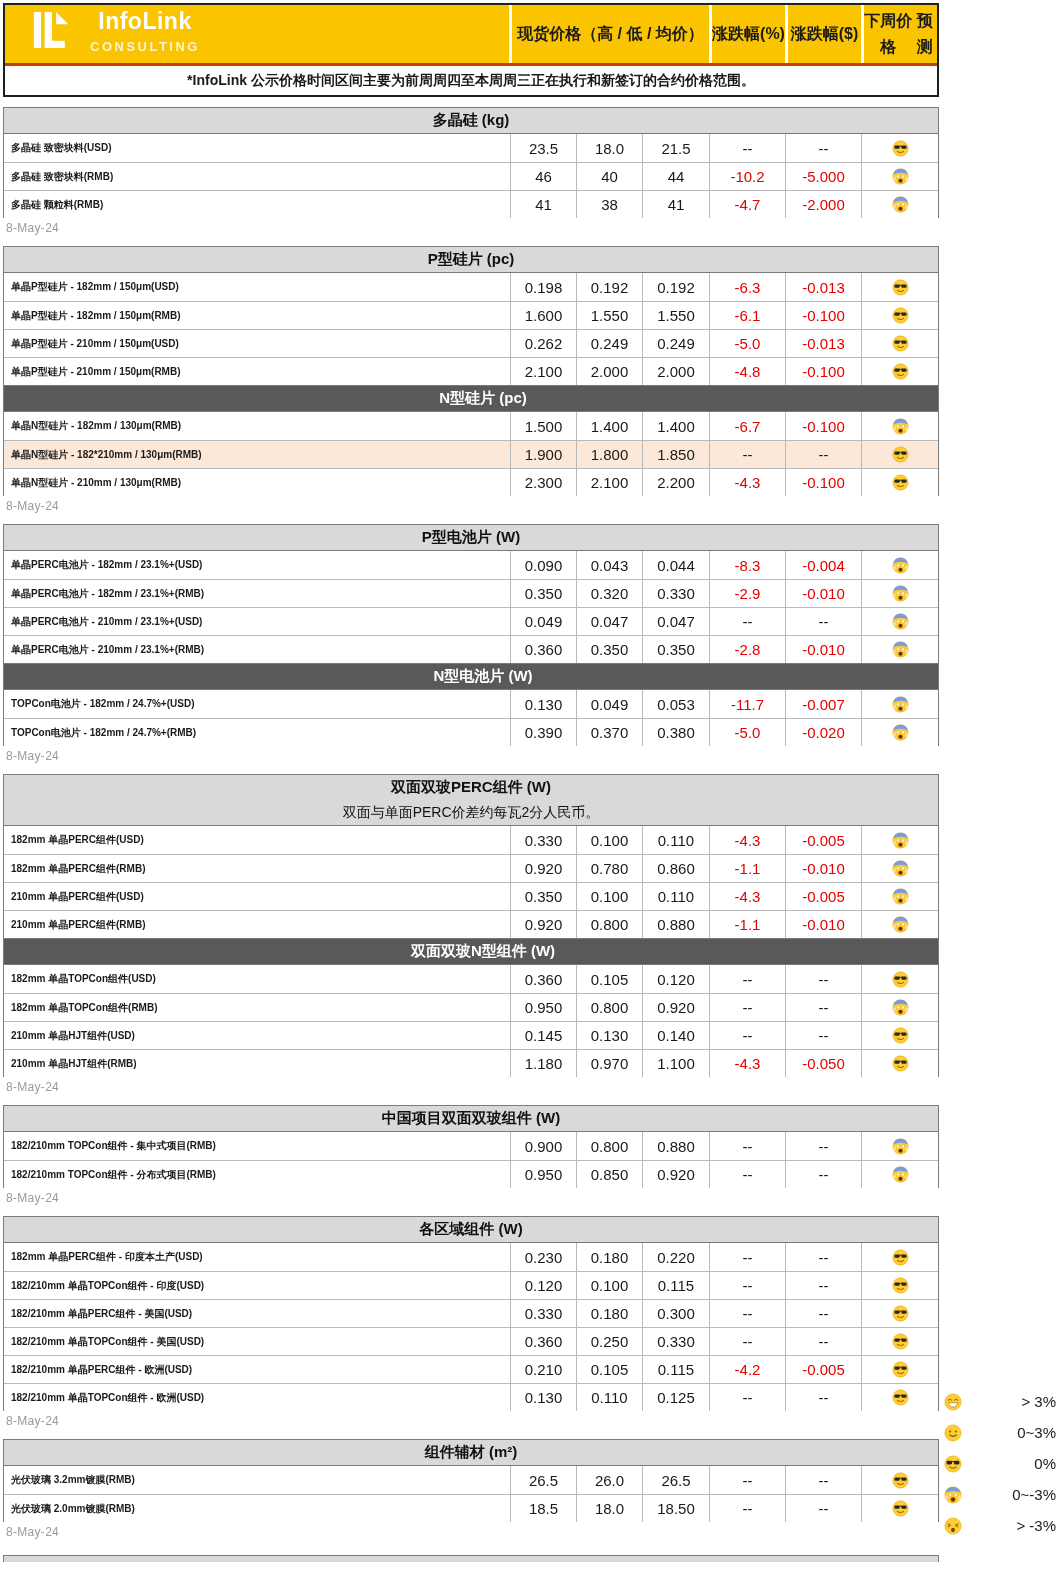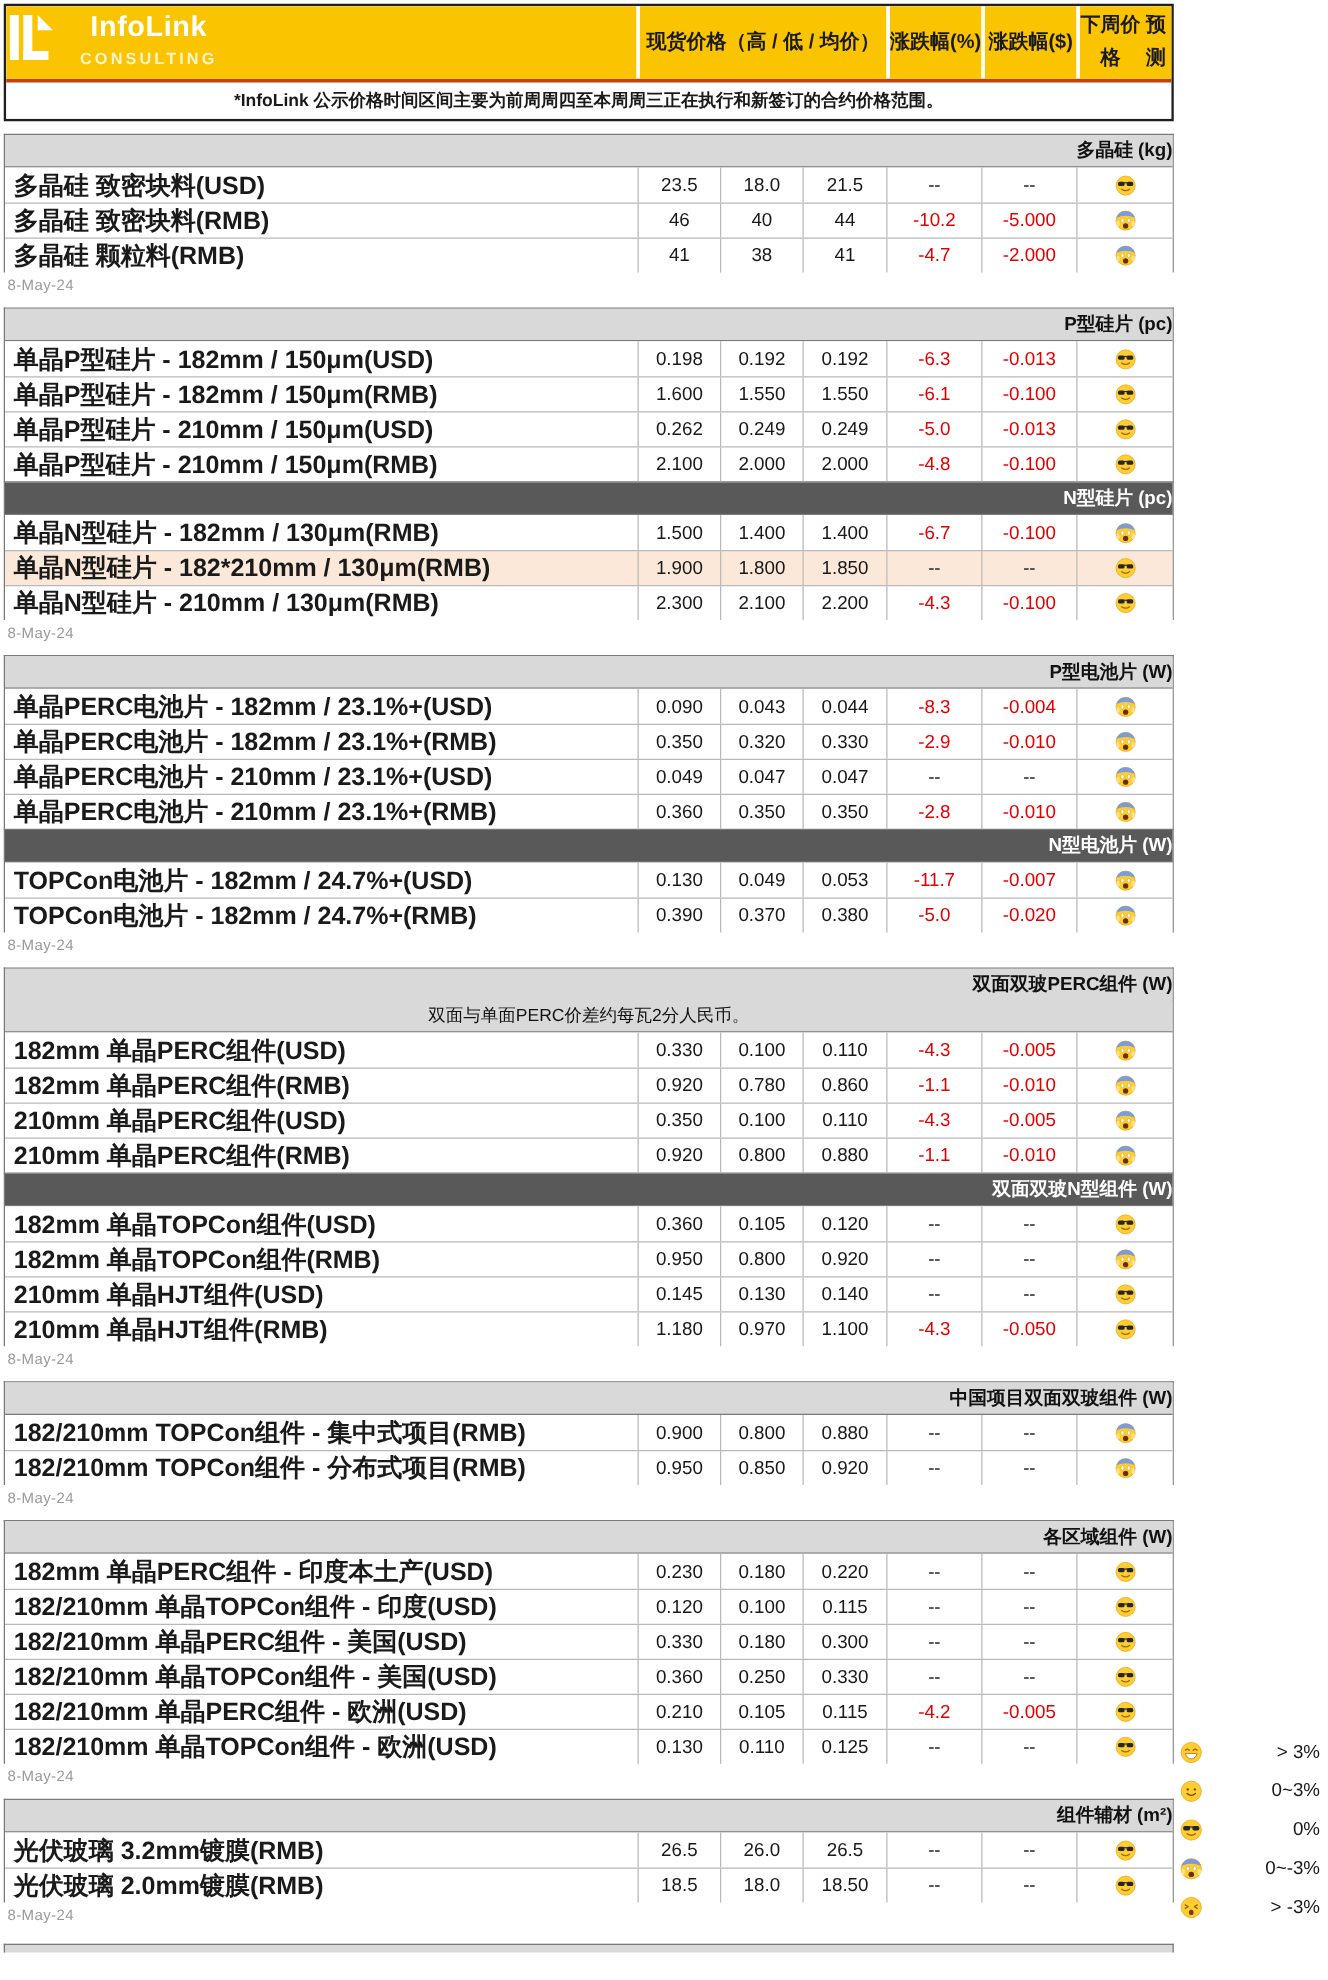--- a/index.html
+++ b/index.html
@@ -10,39 +10,39 @@
   *{box-sizing:border-box; margin:0; padding:0;}
   html,body{background:#fff;}
   body{font-family:"Liberation Sans","DejaVu Sans",sans-serif; color:#1a1a1a;}
   .page{position:relative; width:1062px; height:1584px; background:#fff; overflow:hidden;}
   .sheet{position:absolute; left:3px; top:3px; width:936px;}
 
   
   .top-block{border:2px solid #1f1f1f;}
   .yellow-row{display:grid; grid-template-columns:504px 197px 73px 73px 1fr; gap:3px; background:#fff;}
   .ycell{background:var(--yellow); height:58px; display:flex; flex-direction:row; justify-content:center; align-items:center; text-align:center; font-weight:700; font-size:16px; line-height:1.6;}
-  .logo-cell{flex-direction:row; justify-content:flex-start; gap:13px;}
+  .logo-cell{flex-direction:row; justify-content:flex-start; padding-left:26px; gap:13px;}
   .logo-text .brand{color:#fff; font-size:23px; font-weight:700; letter-spacing:.5px; line-height:1;}
   .logo-text .tagline{color:rgba(255,255,255,.8); font-size:13px; font-weight:700; letter-spacing:2.5px; margin-top:4px;}
   .note-row{background:#fff; border-top:3px solid #c2410c; height:32px; display:flex; align-items:center; justify-content:center; font-weight:700; font-size:14px;}
 
   
   #blocks{margin-top:10px;}
   .block{margin-bottom:11px;}
   .section{border:1px solid var(--frame); border-bottom:none;}
   .section:last-of-type{border-bottom:1px solid var(--frame);}
-  .sec-header{height:26px; display:flex; align-items:center; justify-content:flex-end; font-weight:700; font-size:15px; border-bottom:1px solid var(--frame);}
+  .sec-header{height:26px; display:flex; align-items:center; justify-content:center; font-weight:700; font-size:15px; border-bottom:1px solid var(--frame);}
   .sec-header.light{background:var(--light); color:#111;}
   .sec-header.dark{background:var(--dark); color:#fff;padding-left:24px;}
   .sec-subtitle{height:26px; display:flex; align-items:center; justify-content:center; font-weight:400; font-size:14px; background:var(--light); color:#111; border-bottom:1px solid var(--frame); margin-top:-1px;}
   .row{display:grid; grid-template-columns:507px 66px 66px 67px 76px 76px 1fr; height:28px; background:#fff;}
   .row + .row{border-top:1px solid var(--line);}
   .row.hl{background:var(--hl);}
   .cell{display:flex; align-items:center; justify-content:center; font-size:15px; border-right:1px solid var(--line); overflow:hidden; white-space:nowrap;}
-  .cell.name{justify-content:flex-start; padding-left:7px; font-weight:700; font-size:20px;}
+  .cell.name{justify-content:flex-start; padding-left:7px; font-weight:700; font-size:10px;}
   .cell.neg{color:var(--red);}
   .cell:last-child{border-right:none;}
   .date{font-size:12px; color:#9a9a9a; margin:3px 0 0 3px; height:14px; letter-spacing:.3px;}
 
   
   .legend{position:absolute; left:944px; top:1392px; width:112px;}
   .legend-item{display:flex; align-items:center; margin-bottom:12px; height:19px;}
   .legend-item .lbl{flex:1; text-align:right; font-size:15px; color:#1a1a1a;}
   .emoji{display:inline-flex; width:18px; height:18px;}
   .emoji svg{width:100%; height:100%;}

